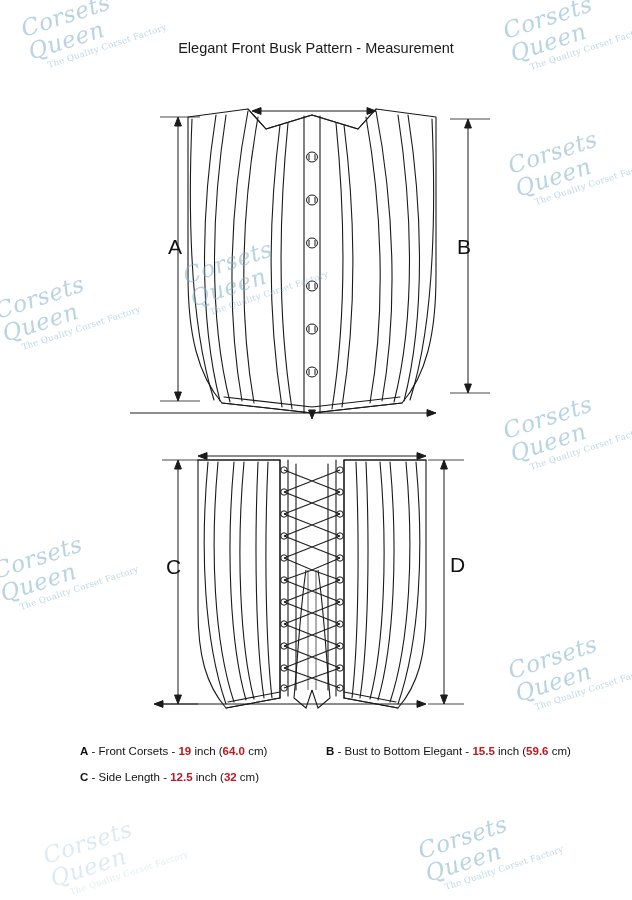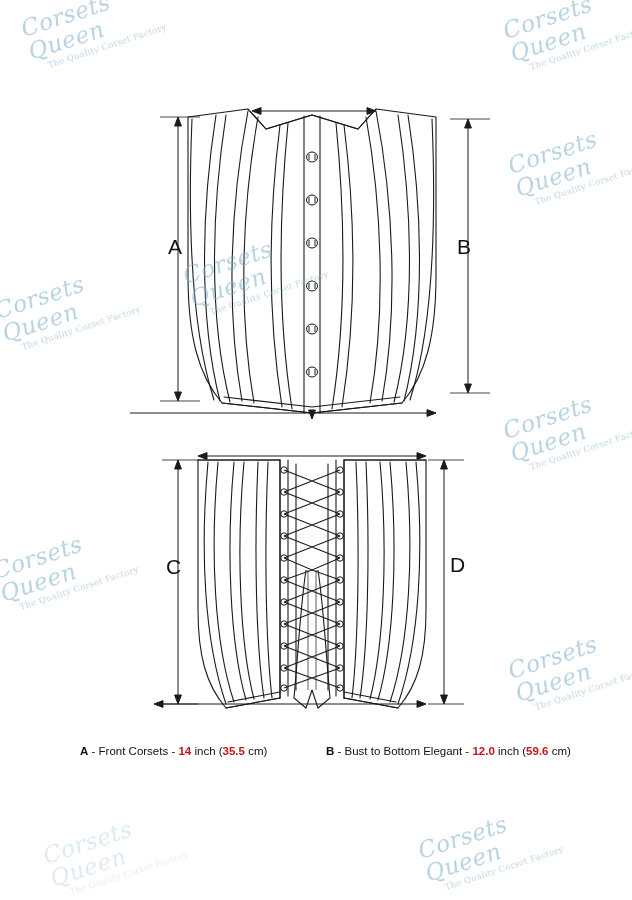--- a/index.html
+++ b/index.html
@@ -118,20 +118,21 @@
   .legend-val {
     font-weight: bold;
     color: #c0161c;
   }
 </style>
 </head>
 <body>
 
 <div id="page">
 
+  <div id="title">Elegant Front Busk Pattern - Measurement</div>
 
   <svg id="front-view" class="draw" width="380" height="330" viewBox="0 0 380 330">
     <g fill="none" stroke="#1a1a1a" stroke-width="1.1" stroke-linejoin="round" stroke-linecap="round">
 
       <path d="M58,22 L58,180 C58,240 68,280 92,308 L182,318 L272,308 C296,280 306,240 306,180 L306,22
                L246,14 L228,34 L182,20 L136,34 L118,14 Z" fill="#ffffff"></path>
 
       <path d="M118,14 L136,34 L182,20 L228,34 L246,14"></path>
 
       <path d="M174,21 L174,318"></path>
@@ -304,27 +305,30 @@
   </svg>
 
   <div id="letter-a" class="dim-letter">A</div>
   <div id="letter-b" class="dim-letter">B</div>
   <div id="letter-c" class="dim-letter">C</div>
   <div id="letter-d" class="dim-letter">D</div>
 
   <div id="legend">
     <div class="legend-row">
       <div class="legend-item">
-        <span class="legend-key">A</span><span class="legend-text"> - </span><span class="legend-text">Front Corsets - </span><span class="legend-val">14</span><span class="legend-text"> inch (</span><span class="legend-val">35.5</span><span class="legend-text"> cm)</span>
+        <span class="legend-key">A</span><span class="legend-text"> - </span><span class="legend-text">Front Corsets - </span><span class="legend-val">19</span><span class="legend-text"> inch (</span><span class="legend-val">64.0</span><span class="legend-text"> cm)</span>
       </div>
       <div class="legend-item second">
-        <span class="legend-key">B</span><span class="legend-text"> - </span><span class="legend-text">Bust to Bottom Elegant - </span><span class="legend-val">12.0</span><span class="legend-text"> inch (</span><span class="legend-val">59.6</span><span class="legend-text"> cm)</span>
+        <span class="legend-key">B</span><span class="legend-text"> - </span><span class="legend-text">Bust to Bottom Elegant - </span><span class="legend-val">15.5</span><span class="legend-text"> inch (</span><span class="legend-val">59.6</span><span class="legend-text"> cm)</span>
       </div>
     </div>
     <div class="legend-row">
+      <div class="legend-item">
+        <span class="legend-key">C</span><span class="legend-text"> - </span><span class="legend-text">Side Length - </span><span class="legend-val">12.5</span><span class="legend-text"> inch (</span><span class="legend-val">32</span><span class="legend-text"> cm)</span>
+      </div>
     </div>
   </div>
 
   <div id="watermarks">
     <div class="wm" style="left:18px;  top:18px;  transform:rotate(-18deg);">
       <span class="wm-main">Corsets</span>
       <span class="wm-main">Queen</span>
       <span class="wm-sub">The Quality Corset Factory</span>
     </div>
     <div class="wm" style="left:500px; top:20px; transform:rotate(-18deg);">

